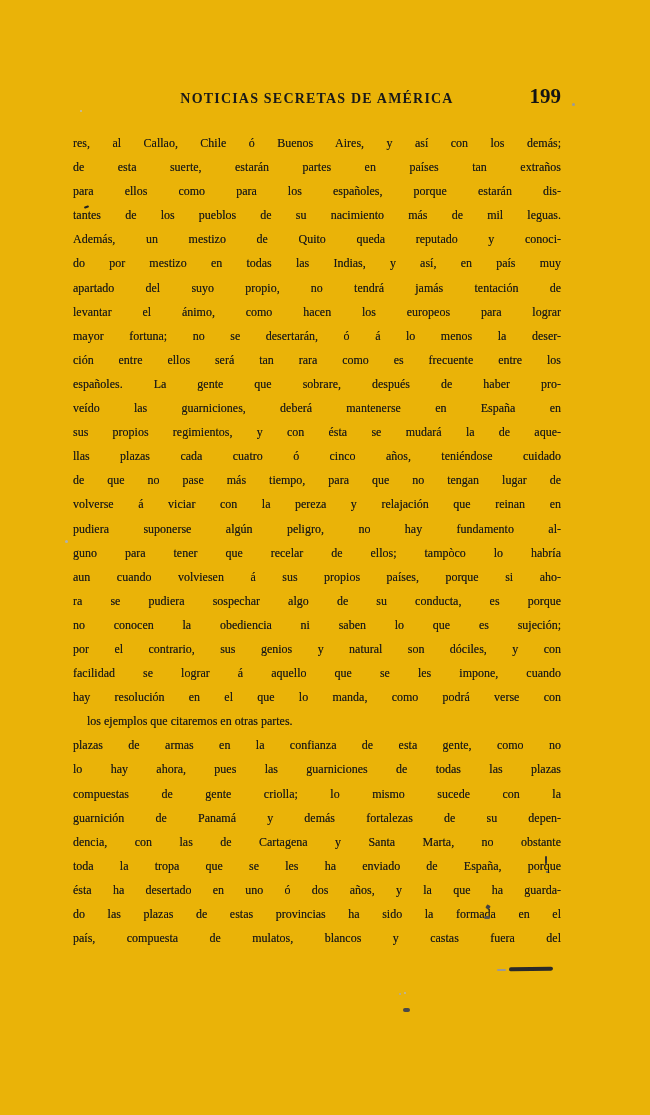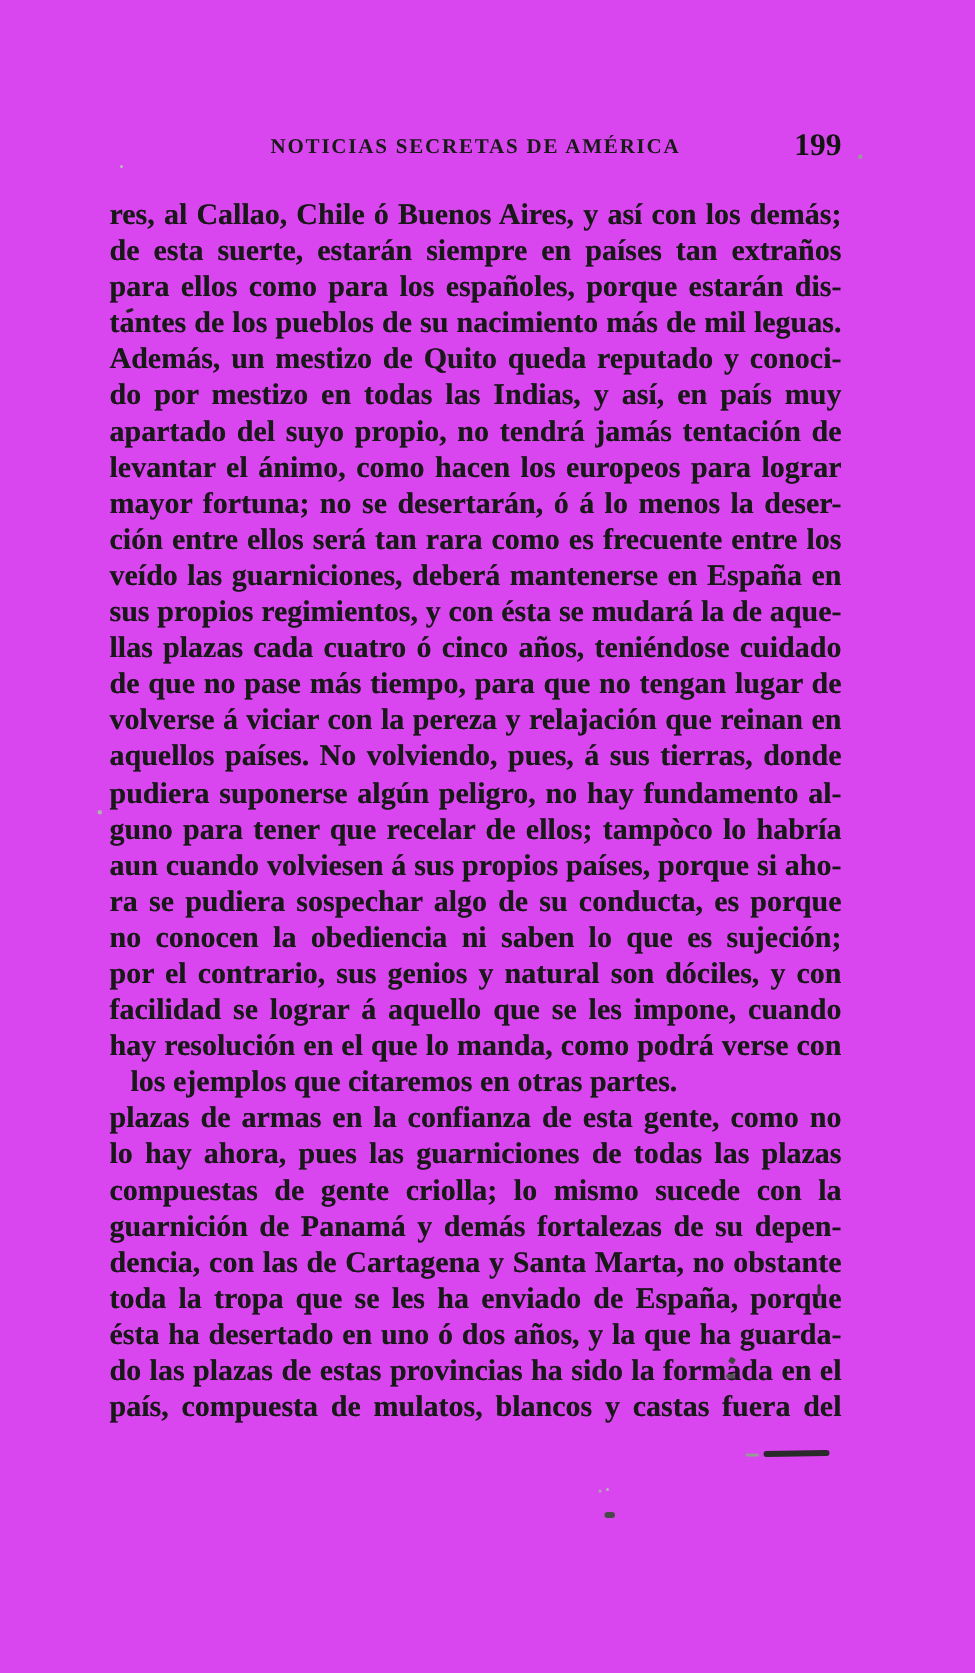--- a/index.html
+++ b/index.html
@@ -4,21 +4,21 @@
 <style>
   html, body {
     margin: 0;
     padding: 0;
     background: #ffffff;
   }
   .page {
     position: relative;
     width: 650px;
     height: 1115px;
-    background: #d946ef;
+    background: #eab308;
     overflow: hidden;
     font-family: "Liberation Serif", "DejaVu Serif", serif;
     color: #161616;
   }
   .header {
     position: absolute;
     top: 86px;
     left: 73px;
     width: 488px;
     height: 24px;
@@ -41,23 +41,23 @@
     right: 0;
     font-size: 21px;
     font-weight: bold;
     color: #141414;
   }
   .body-text {
     position: absolute;
     top: 131px;
     left: 73px;
     width: 488px;
-    font-size: 20px;
+    font-size: 12px;
     line-height: 24.1px;
-    font-weight: bold;
+    font-weight: normal;
     color: #181818;
     text-shadow: 0 0 0.3px rgba(20,20,20,0.55);
   }
   .line {
     text-align: justify;
     text-align-last: justify;
   }
   .line.final {
     text-align-last: left;
     margin-left: 14px;
@@ -76,35 +76,35 @@
 <div class="page">
 
   <div class="header">
     <div class="running-title">NOTICIAS SECRETAS DE AMÉRICA</div>
     <div class="page-number">199</div>
   </div>
 
   <div class="body-text">
       <div class="paragraph">
         <div class="line">res, al Callao, Chile ó Buenos Aires, y así con los demás;</div>
-        <div class="line">de esta suerte, estarán siempre en países tan extraños</div>
+        <div class="line">de esta suerte, estarán partes en países tan extraños</div>
         <div class="line">para ellos como para los españoles, porque estarán dis-</div>
         <div class="line">tantes de los pueblos de su nacimiento más de mil leguas.</div>
         <div class="line">Además, un mestizo de Quito queda reputado y conoci-</div>
         <div class="line">do por mestizo en todas las Indias, y así, en país muy</div>
         <div class="line">apartado del suyo propio, no tendrá jamás tentación de</div>
         <div class="line">levantar el ánimo, como hacen los europeos para lograr</div>
         <div class="line">mayor fortuna; no se desertarán, ó á lo menos la deser-</div>
         <div class="line">ción entre ellos será tan rara como es frecuente entre los</div>
+        <div class="line">españoles. La gente que sobrare, después de haber pro-</div>
         <div class="line">veído las guarniciones, deberá mantenerse en España en</div>
         <div class="line">sus propios regimientos, y con ésta se mudará la de aque-</div>
         <div class="line">llas plazas cada cuatro ó cinco años, teniéndose cuidado</div>
         <div class="line">de que no pase más tiempo, para que no tengan lugar de</div>
         <div class="line">volverse á viciar con la pereza y relajación que reinan en</div>
-        <div class="line">aquellos países. No volviendo, pues, á sus tierras, donde</div>
         <div class="line">pudiera suponerse algún peligro, no hay fundamento al-</div>
         <div class="line">guno para tener que recelar de ellos; tampòco lo habría</div>
         <div class="line">aun cuando volviesen á sus propios países, porque si aho-</div>
         <div class="line">ra se pudiera sospechar algo de su conducta, es porque</div>
         <div class="line">no conocen la obediencia ni saben lo que es sujeción;</div>
         <div class="line">por el contrario, sus genios y natural son dóciles, y con</div>
         <div class="line">facilidad se lograr á aquello que se les impone, cuando</div>
         <div class="line">hay resolución en el que lo manda, como podrá verse con</div>
         <div class="line final">los ejemplos que citaremos en otras partes.</div>
       </div>

